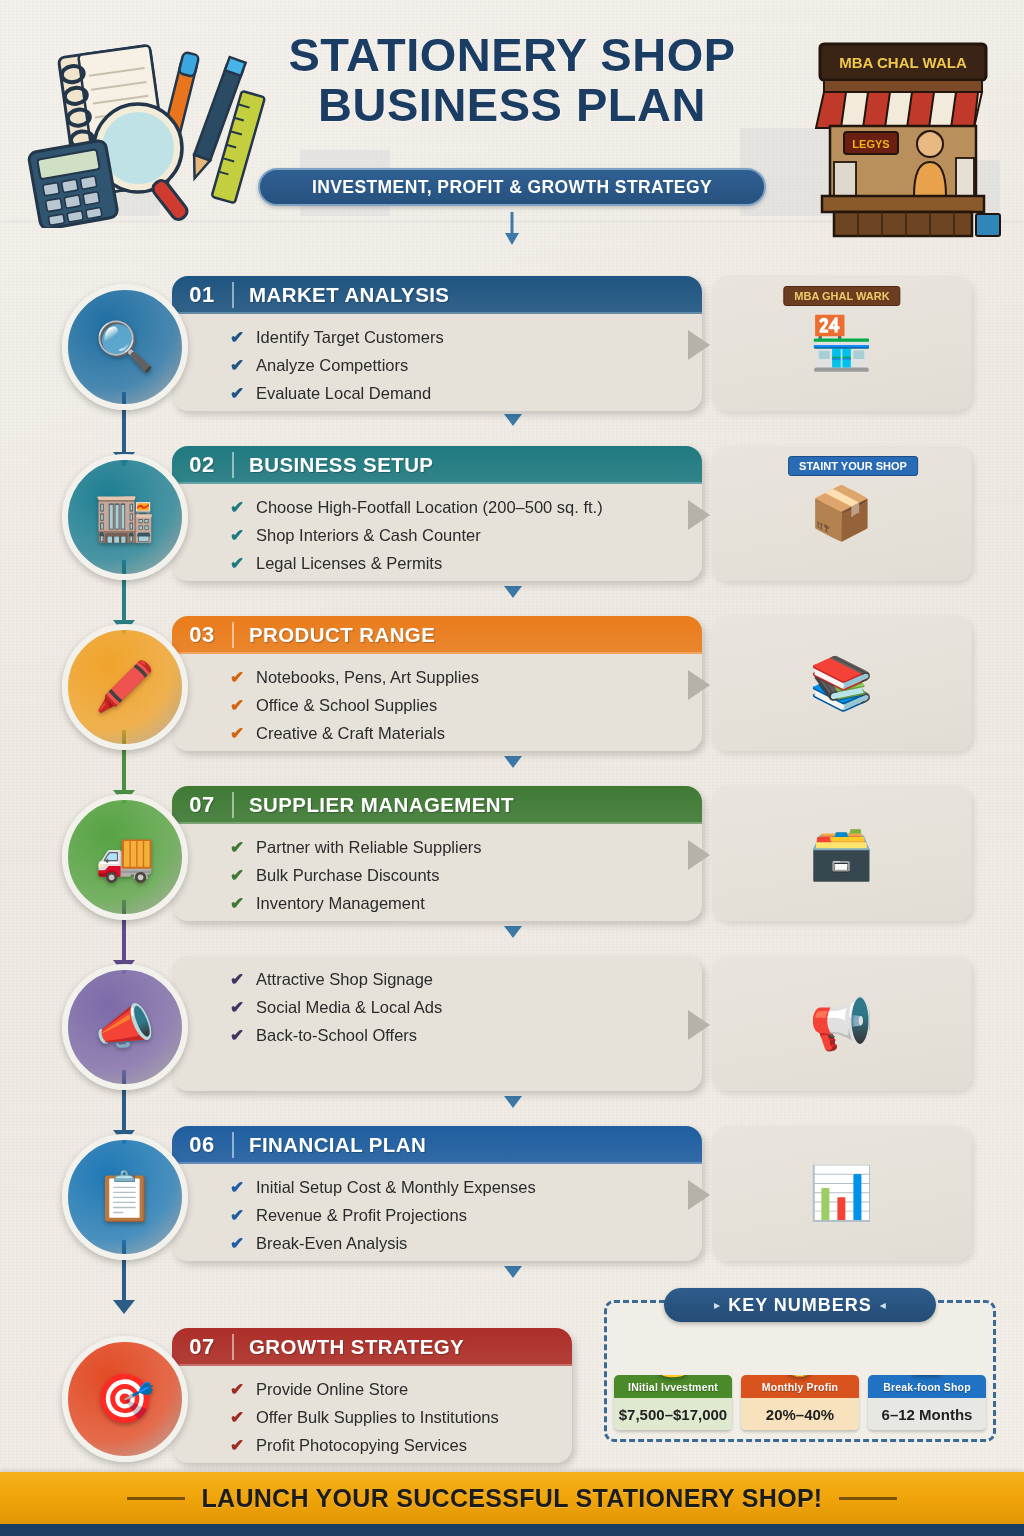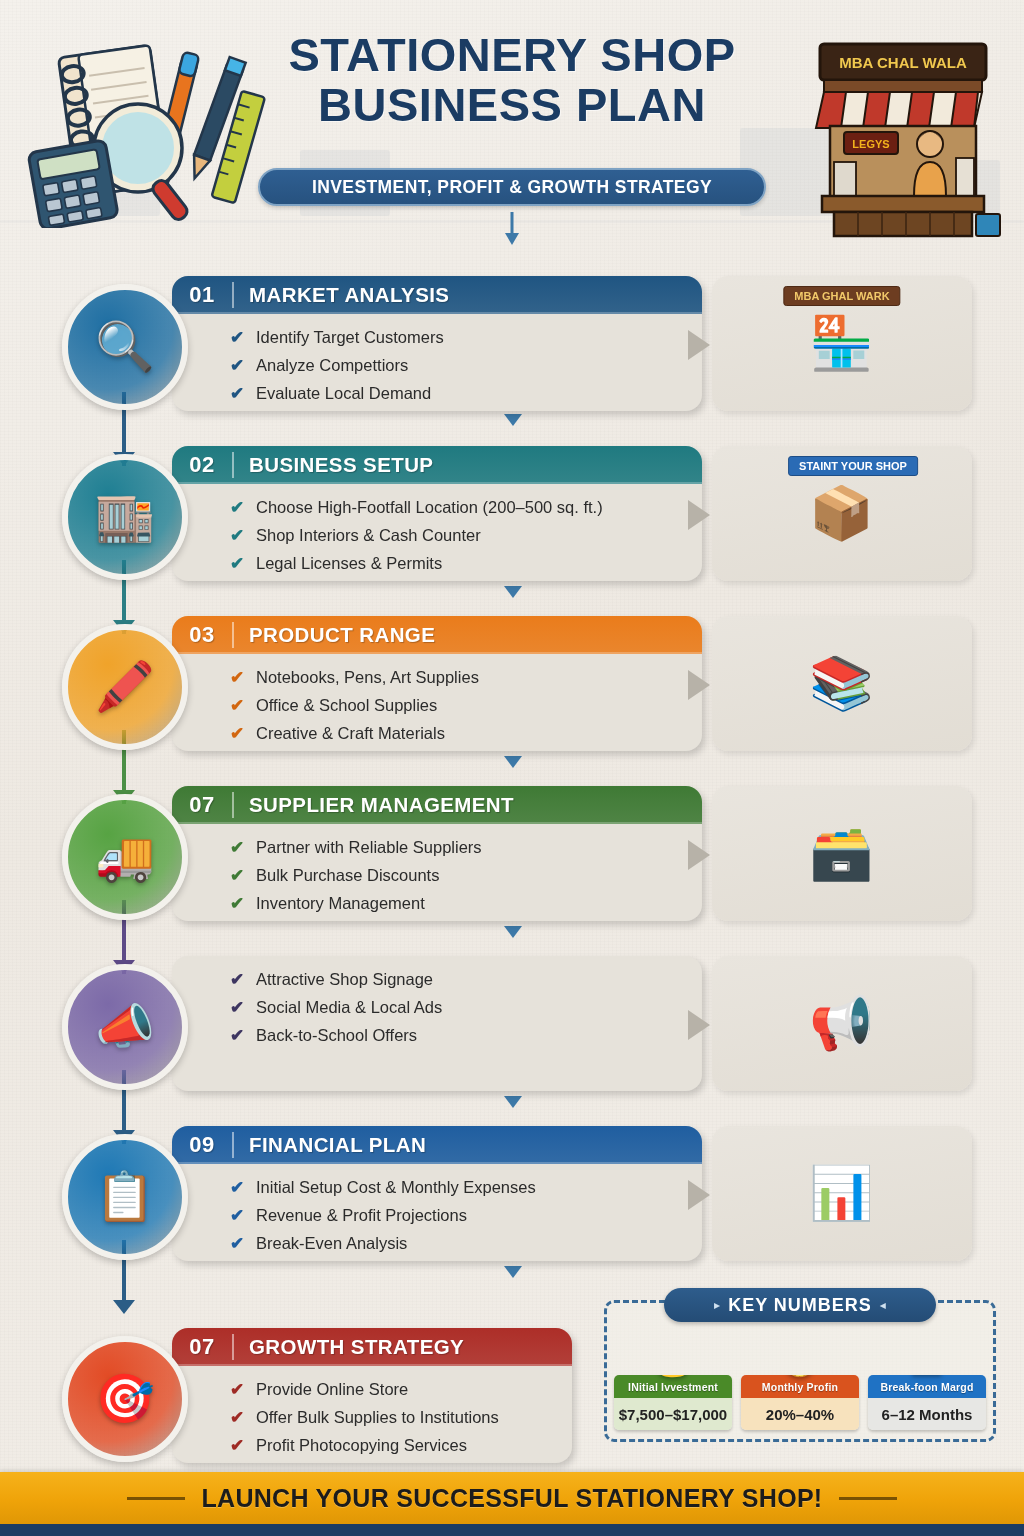--- a/index.html
+++ b/index.html
@@ -538,21 +538,21 @@
           <span class="emj">📣</span>
         </div>
         <div class="feed-arrow"></div>
         <div class="step-illus">
           <span>📢</span>
         </div>
       </div>
       <div class="step" style="top: 1118px;">
         <div class="step-card" style="background: rgb(230, 226, 218);">
           <div class="step-head" style="background: linear-gradient(rgb(31, 94, 160) 0%, rgba(31, 94, 160, 0.9) 100%);">
-            <div class="step-num">09</div>
+            <div class="step-num">06</div>
             <div class="step-divider"></div>
             <div class="step-title">FINANCIAL PLAN</div>
           </div>
           <div class="step-body">
             <div class="bullet">
               <span class="tick" style="color: rgb(31, 94, 160);">✔</span>
               <span>Initial Setup Cost &amp; Monthly Expenses</span>
             </div>
             <div class="bullet">
               <span class="tick" style="color: rgb(31, 94, 160);">✔</span>
@@ -612,21 +612,21 @@
         <div class="key-label" style="background: rgb(74, 138, 40);">INitial Ivvestment</div>
         <div class="key-value" style="background: rgb(223, 233, 207);">$7,500–$17,000</div>
       </div>
       <div class="key-card">
         <div class="key-card-emoji">🪙</div>
         <div class="key-label" style="background: rgb(217, 83, 30);">Monthly Profin</div>
         <div class="key-value" style="background: rgb(247, 226, 189);">20%–40%</div>
       </div>
       <div class="key-card">
         <div class="key-card-emoji">📅</div>
-        <div class="key-label" style="background: rgb(31, 114, 196);">Break-foon Margd</div>
+        <div class="key-label" style="background: rgb(31, 114, 196);">Break-foon Shop</div>
         <div class="key-value" style="background: rgb(231, 231, 228);">6–12 Months</div>
       </div>
     </div>
 
   <div class="footer">
     <div class="footer-rule"></div>
     <div class="footer-text">LAUNCH YOUR SUCCESSFUL STATIONERY SHOP!</div>
     <div class="footer-rule"></div>
   </div>
   <div class="footer-strip"></div>

